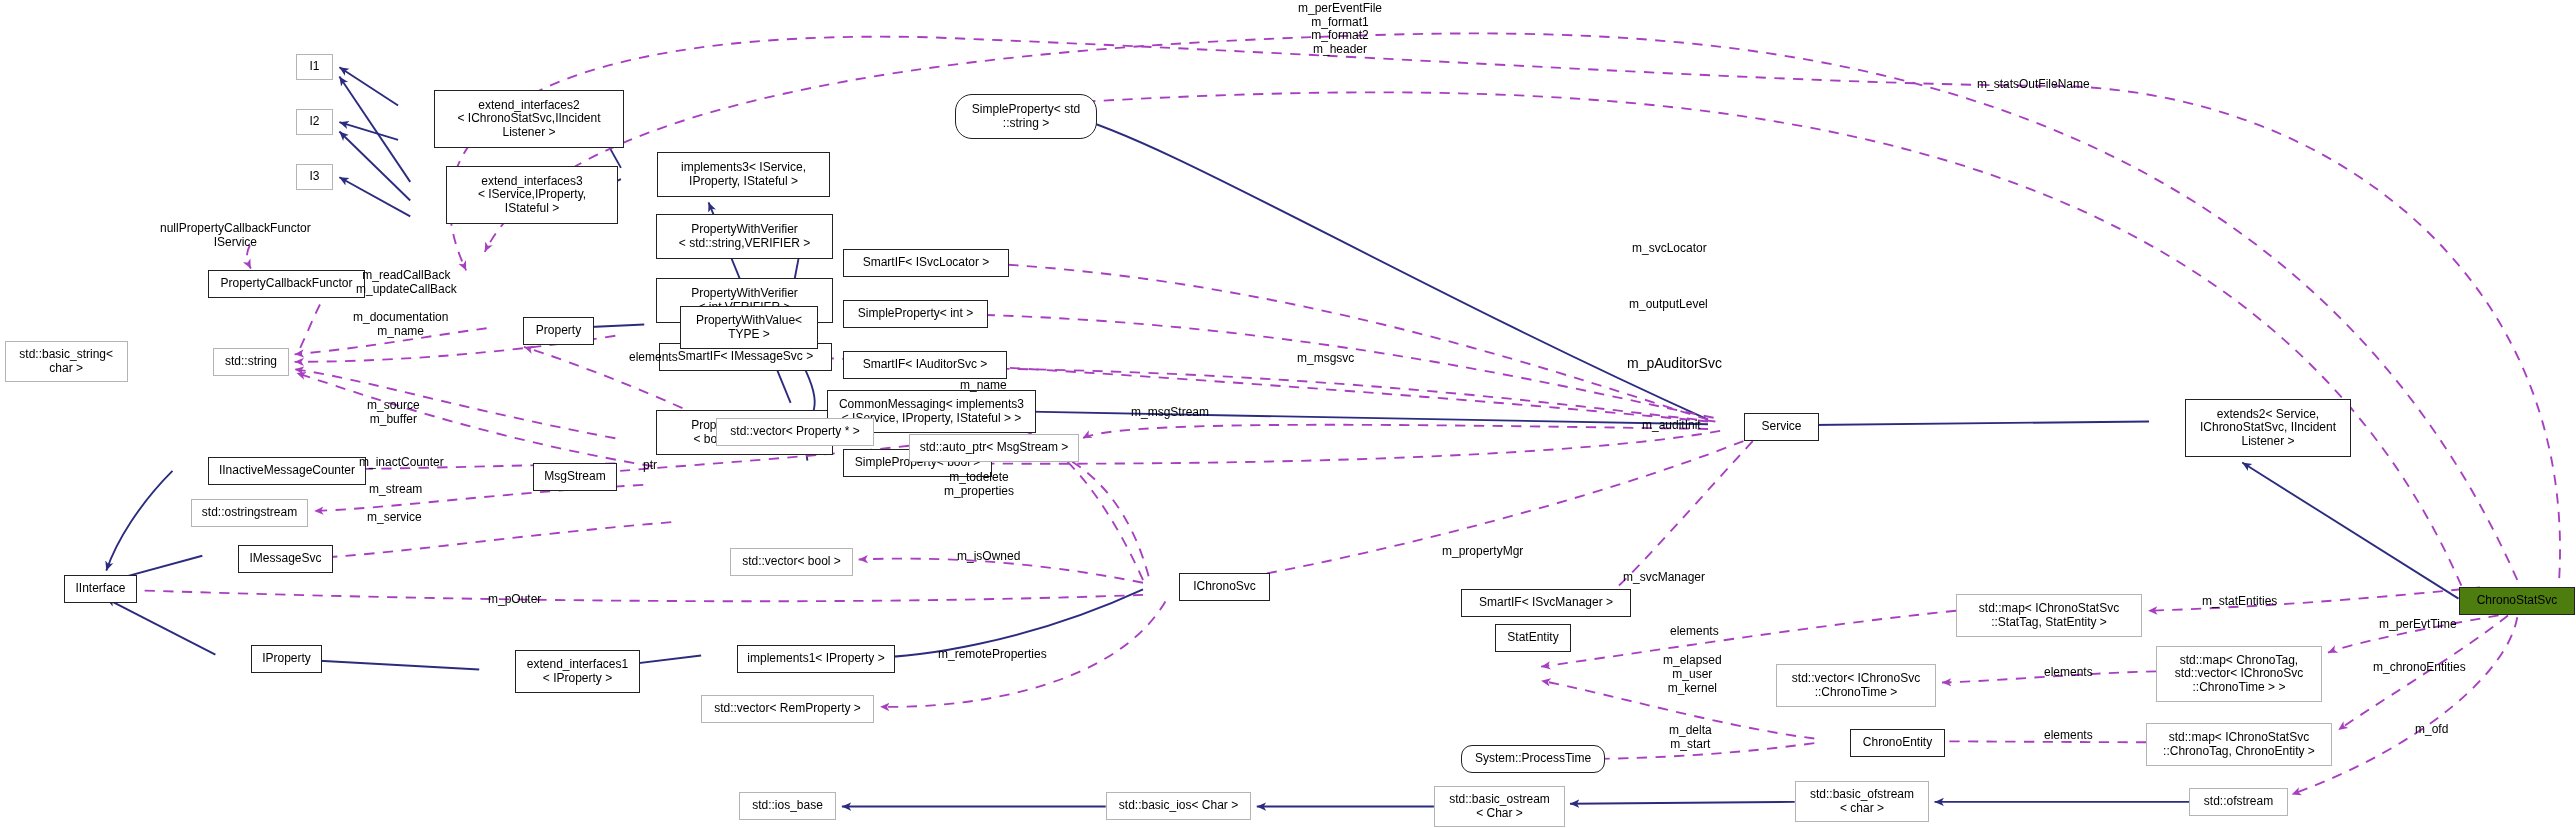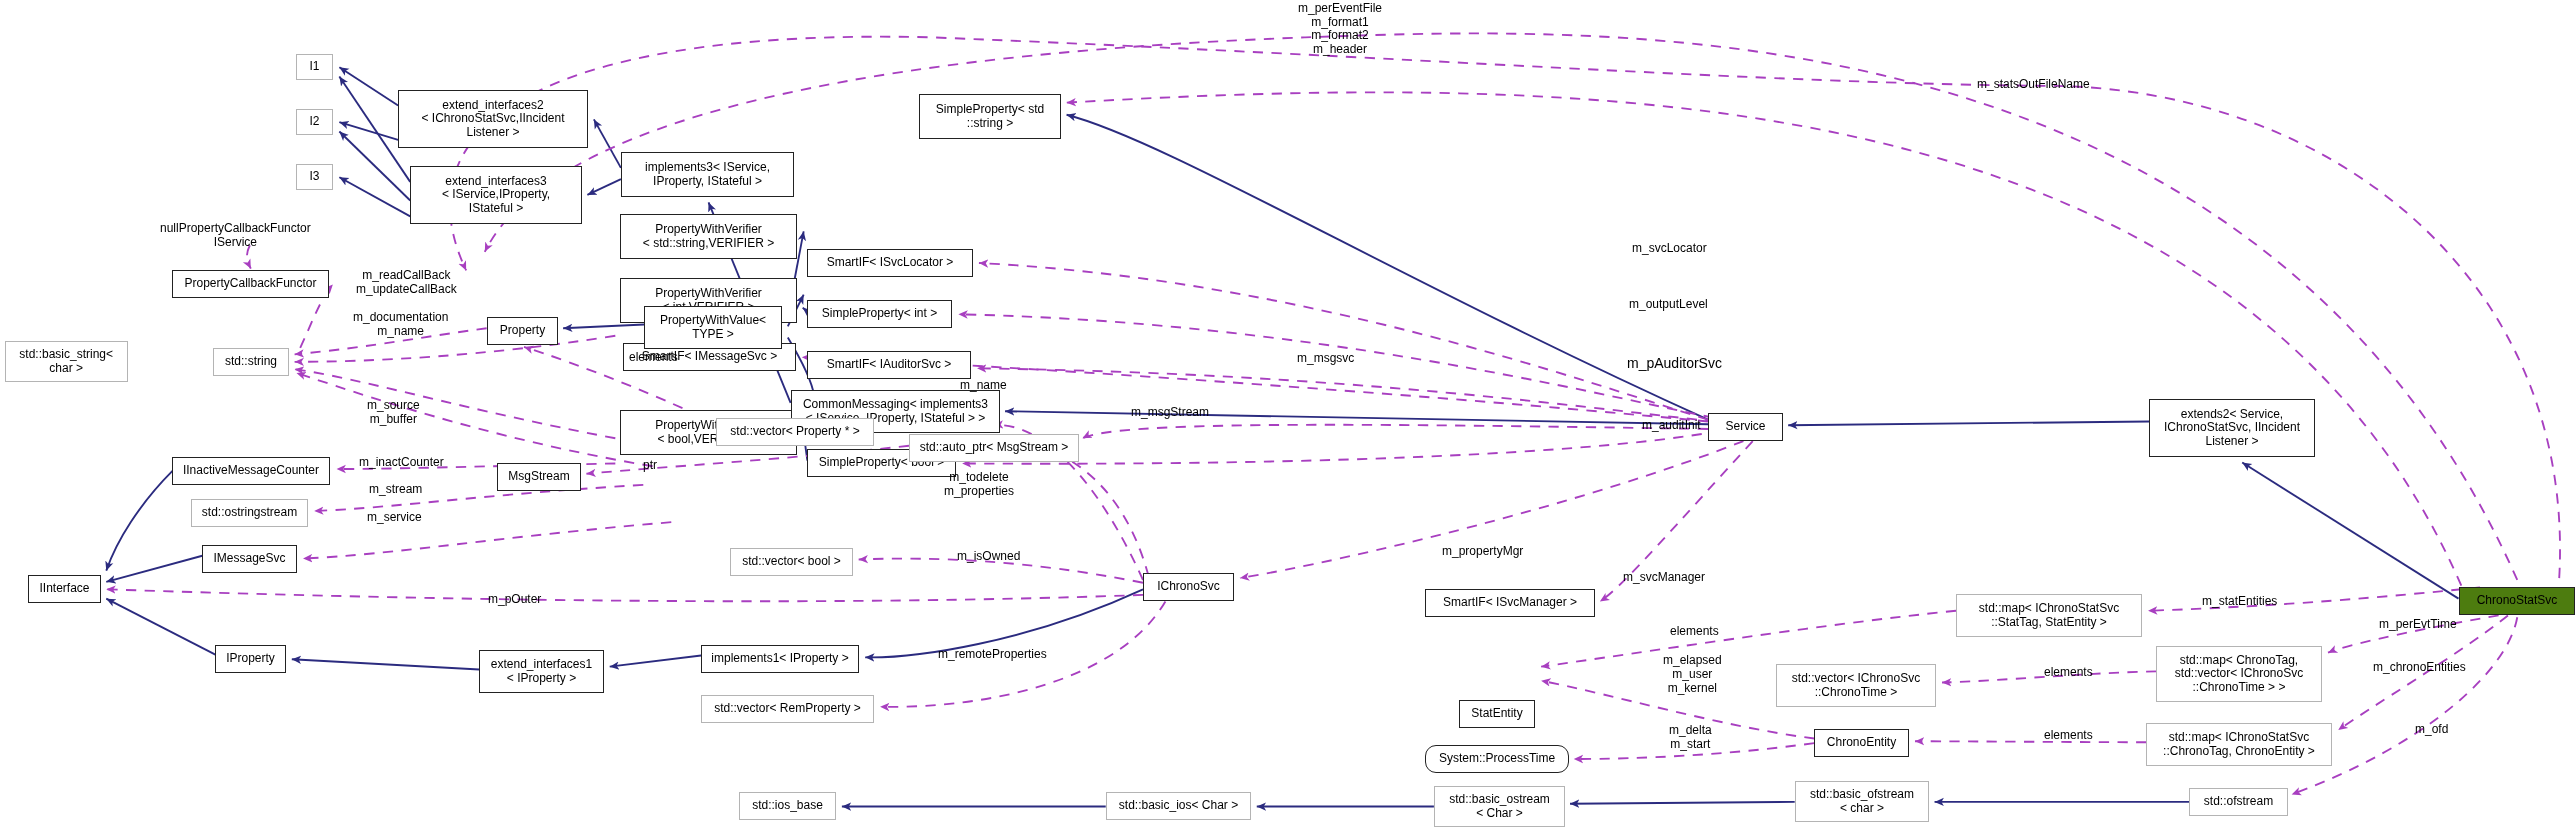--- a/index.html
+++ b/index.html
@@ -3,21 +3,21 @@
 <meta charset="utf-8">
 <style>
   html,body{margin:0;padding:0;background:#ffffff;}
   body{font-family:"Liberation Sans","DejaVu Sans",sans-serif;}
   #diagram-root{position:relative;width:2576px;height:829px;background:#fff;overflow:hidden;}
   svg.edges{position:absolute;left:0;top:0;width:2576px;height:829px;pointer-events:none;}
   .node{position:absolute;box-sizing:border-box;display:flex;align-items:center;justify-content:center;
         text-align:center;line-height:1.12;background:#ffffff;}
   .node .lbl{display:block;padding:0 3.7px;white-space:pre;}
   
-  .n-strong{border:1.4px solid #222222;}
+  .n-strong{border:1.4px solid #222222;margin-left:36px;}
   .n-light{border:1.4px solid #b4b4b4;}
   .n-focus{border:1.4px solid #222222;background:#4d7c0f;}
   .edge-label{position:absolute;color:#000000;white-space:pre;text-align:center;line-height:1.15;}
 </style>
 </head>
 <body>
 
 <div id="diagram-root">
 
   <svg class="edges" viewBox="0 0 2763 889">
@@ -174,21 +174,21 @@
         <span class="lbl">PropertyWithVerifier
 &lt; int,VERIFIER &gt;</span>
       </div>
       <div class="node n-strong" style="left: 623px; top: 343px; width: 173px; height: 28px; font-size: 12px;">
         <span class="lbl">SmartIF&lt; IMessageSvc &gt;</span>
       </div>
       <div class="node n-strong" style="left: 620px; top: 410px; width: 177px; height: 45px; font-size: 12px;">
         <span class="lbl">PropertyWithVerifier
 &lt; bool,VERIFIER &gt;</span>
       </div>
-      <div class="node n-strong" style="left: 919px; top: 94px; width: 142px; height: 45px; font-size: 12px;">
+      <div class="node n-strong" style="left: 919px; top: 94px; width: 142px; height: 45px; font-size: 12px; border-radius: 17px;">
         <span class="lbl">SimpleProperty&lt; std
 ::string &gt;</span>
       </div>
       <div class="node n-strong" style="left: 807px; top: 249px; width: 166px; height: 28px; font-size: 12px;">
         <span class="lbl">SmartIF&lt; ISvcLocator &gt;</span>
       </div>
       <div class="node n-strong" style="left: 807px; top: 300px; width: 145px; height: 28px; font-size: 12px;">
         <span class="lbl">SimpleProperty&lt; int &gt;</span>
       </div>
       <div class="node n-strong" style="left: 807px; top: 351px; width: 164px; height: 28px; font-size: 12px;">
@@ -265,21 +265,21 @@
       </div>
       <div class="node n-strong" style="left: 701px; top: 645px; width: 158px; height: 28px; font-size: 12px;">
         <span class="lbl">implements1&lt; IProperty &gt;</span>
       </div>
       <div class="node n-light" style="left: 701px; top: 695px; width: 173px; height: 28px; font-size: 12px;">
         <span class="lbl">std::vector&lt; RemProperty &gt;</span>
       </div>
       <div class="node n-strong" style="left: 1425px; top: 589px; width: 170px; height: 28px; font-size: 12px;">
         <span class="lbl">SmartIF&lt; ISvcManager &gt;</span>
       </div>
-      <div class="node n-strong" style="left: 1459px; top: 700px; width: 76px; height: 28px; font-size: 12px;">
+      <div class="node n-strong" style="left: 1459px; top: 624px; width: 76px; height: 28px; font-size: 12px;">
         <span class="lbl">StatEntity</span>
       </div>
       <div class="node n-strong" style="left: 1814px; top: 729px; width: 95px; height: 28px; font-size: 12px;">
         <span class="lbl">ChronoEntity</span>
       </div>
       <div class="node n-strong" style="left: 1425px; top: 745px; width: 144px; height: 28px; font-size: 12px; border-radius: 11px;">
         <span class="lbl">System::ProcessTime</span>
       </div>
       <div class="node n-light" style="left: 1956px; top: 594px; width: 186px; height: 43px; font-size: 12px;">
         <span class="lbl">std::map&lt; IChronoStatSvc

